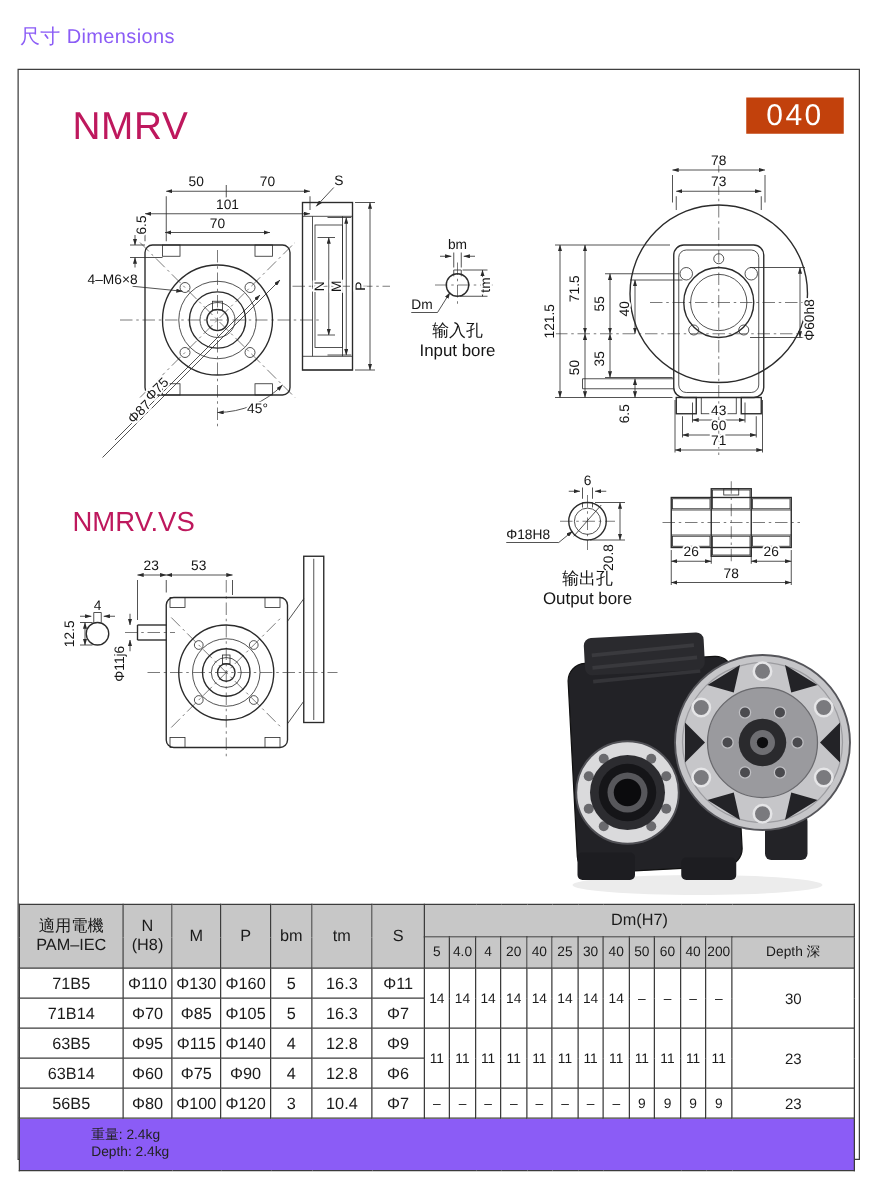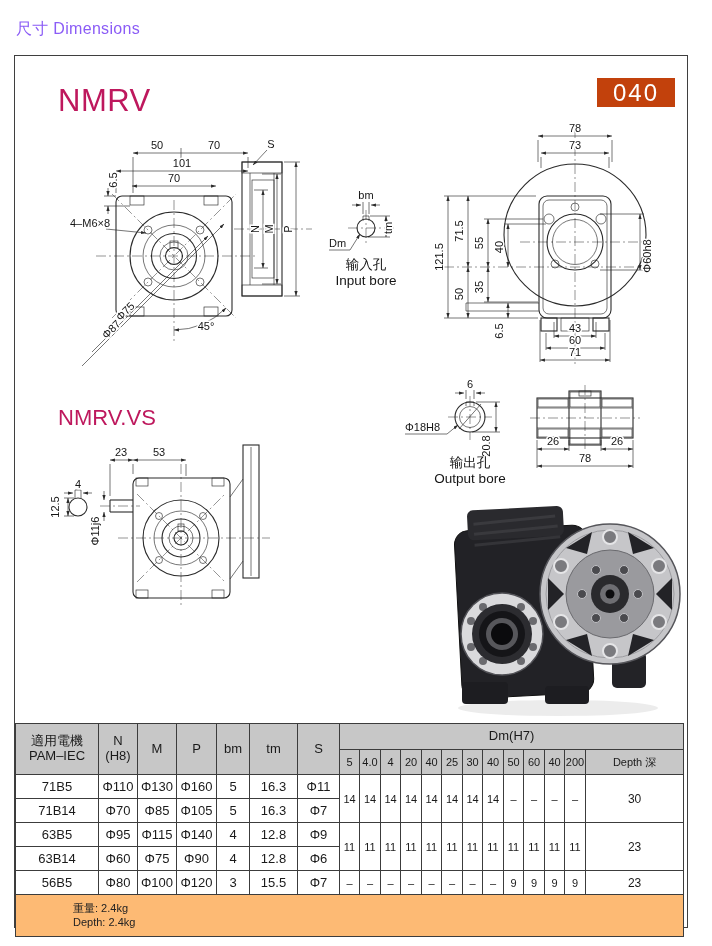--- a/index.html
+++ b/index.html
@@ -21,21 +21,21 @@
   .tablewrap{left:15px;top:723px;width:668px;}
   table.dims{border-collapse:collapse;table-layout:fixed;width:668px;border:1.6px solid #333;}
   table.dims th,table.dims td{border:1px solid #3c3c3c;text-align:center;vertical-align:middle;padding:0;font-weight:normal;overflow:hidden;}
   table.dims thead th{background:#c7c7c7;font-size:13px;line-height:1.15;}
   table.dims thead tr.r1 th{height:25px;}
   table.dims thead tr.r2 th{height:24px;font-size:11px;}
   table.dims thead th.dep{font-size:12px;}
   table.dims tbody td{height:23px;font-size:13px;background:#fff;}
   table.dims td.dmv{font-size:11px;}
   table.dims td.depv{font-size:12px;}
-  table.dims tfoot td{height:41px;text-align:left;background:#fdba74;}
+  table.dims tfoot td{height:41px;text-align:left;background:#8b5cf6;}
   .wtxt{padding-left:57px;font-size:11px;line-height:13.5px;color:#222;}
 </style>
 </head>
 <body>
 
 <div class="abs page-header">尺寸 Dimensions</div>
 <div class="abs frame"></div>
 <div class="abs model-title">NMRV</div>
 <div class="abs badge">040</div>
 <div class="abs vs-title">NMRV.VS</div>
@@ -482,21 +482,21 @@
       <td>4</td>
       <td>12.8</td>
       <td>Φ6</td>
     </tr>
     <tr>
       <td>56B5</td>
       <td>Φ80</td>
       <td>Φ100</td>
       <td>Φ120</td>
       <td>3</td>
-      <td>15.5</td>
+      <td>10.4</td>
       <td>Φ7</td>
       <td class="dmv">–</td>
       <td class="dmv">–</td>
       <td class="dmv">–</td>
       <td class="dmv">–</td>
       <td class="dmv">–</td>
       <td class="dmv">–</td>
       <td class="dmv">–</td>
       <td class="dmv">–</td>
       <td class="dmv">9</td>

